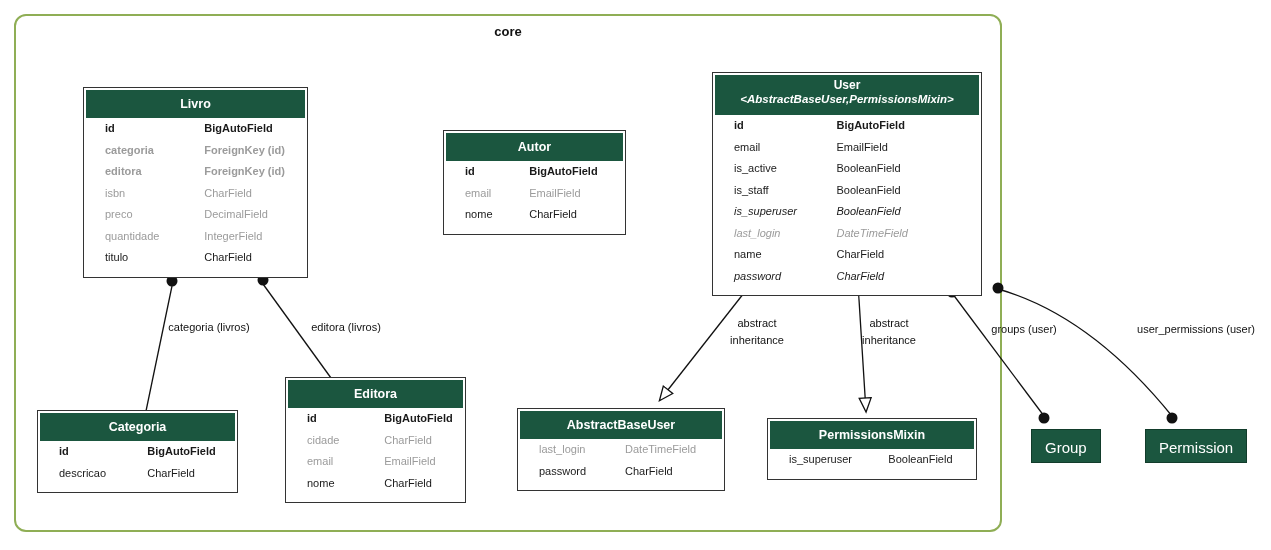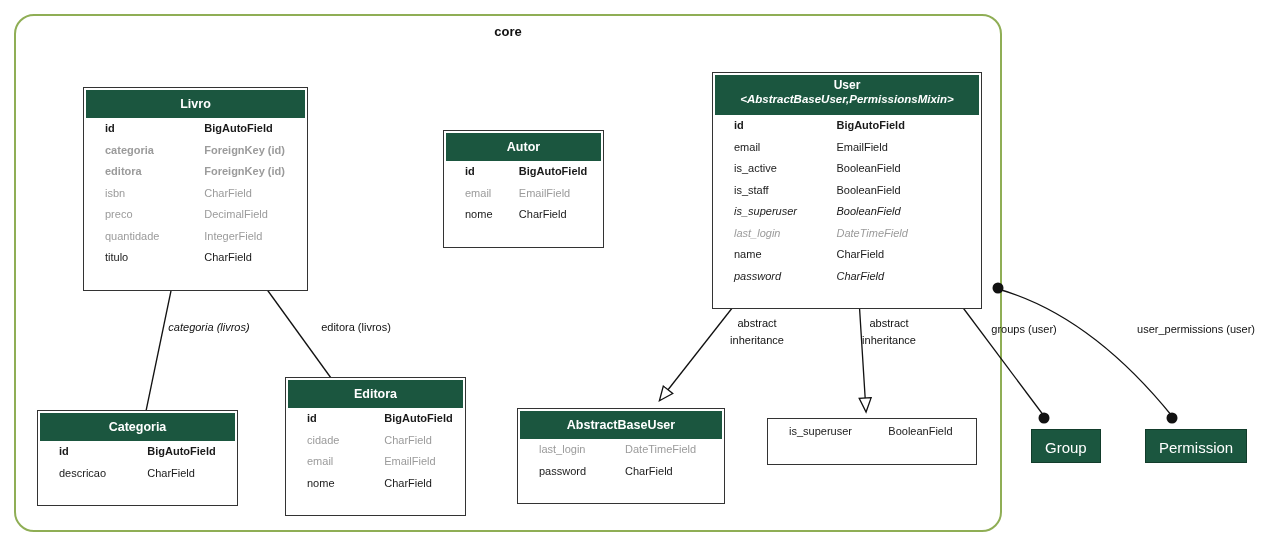--- a/index.html
+++ b/index.html
@@ -3,30 +3,30 @@
 <meta charset="utf-8">
 <style>
   html,body{margin:0;padding:0;background:#ffffff;}
   #canvas{
     position:relative;width:1271px;height:550px;overflow:hidden;background:#fff;
     font-family:"Liberation Sans","DejaVu Sans",sans-serif;color:#1a1a1a;
   }
   
   .cluster{
     position:absolute;left:14px;top:14px;width:988px;height:518px;
-    border:2px solid #8fae55;border-radius:20px;box-sizing:border-box;
+    border:2px solid #8fae55;border-radius:12px;box-sizing:border-box;
   }
   .cluster-label{
     position:absolute;top:8px;left:50%;transform:translateX(-50%);
     font-weight:bold;font-size:13px;color:#111;
   }
   
   .entity{
     position:absolute;background:#fff;border:1.5px solid #333;
-    padding:2px 2px 21px 2px;box-sizing:border-box;z-index:2;
+    padding:2px 2px 8px 2px;box-sizing:border-box;z-index:2;
   }
   .ehead{
     background:#1b563f;color:#fff;font-weight:bold;font-size:12.5px;
     text-align:center;height:28px;line-height:28px;
   }
   .ehead.twoline{height:40px;line-height:1.45;padding-top:2px;box-sizing:border-box;font-size:12px;}
   .ehead .sub{display:block;font-style:italic;font-size:11.5px;margin-top:-3px;}
   .erow{position:relative;height:21.5px;line-height:21.5px;font-size:11px;}
   .fname{position:absolute;left:19px;white-space:nowrap;}
   .ftype{position:absolute;left:var(--tc,50%);white-space:nowrap;}
@@ -102,21 +102,21 @@
     <div class="erow">
         <span class="fname m">quantidade</span>
         <span class="ftype m">IntegerField</span>
       </div>
     <div class="erow">
         <span class="fname">titulo</span>
         <span class="ftype">CharField</span>
       </div>
   </div>
 
-  <div class="entity" style="left:443px;top:130px;width:161px;--tc:47%">
+  <div class="entity" style="left:443px;top:130px;width:183px;--tc:47%">
     <div class="ehead">Autor</div>
     <div class="erow">
         <span class="fname b">id</span>
         <span class="ftype b">BigAutoField</span>
       </div>
     <div class="erow">
         <span class="fname m">email</span>
         <span class="ftype m">EmailField</span>
       </div>
     <div class="erow">
@@ -202,29 +202,30 @@
         <span class="fname m">last_login</span>
         <span class="ftype m">DateTimeField</span>
       </div>
     <div class="erow">
         <span class="fname">password</span>
         <span class="ftype">CharField</span>
       </div>
   </div>
 
   <div class="entity" style="left:767px;top:418px;width:210px;--tc:58%">
+    <div class="ehead">PermissionsMixin</div>
     <div class="erow">
         <span class="fname">is_superuser</span>
         <span class="ftype">BooleanField</span>
       </div>
   </div>
 
   <div class="extnode" style="left:1031px;top:429px;">Group</div>
   <div class="extnode" style="left:1145px;top:429px;">Permission</div>
 
-  <div class="elabel" style="left:209px;top:327px;font-style:italic;">categoria (livros)</div>
-  <div class="elabel" style="left:356px;top:327px;">editora (livros)</div>
+  <div class="elabel" style="left:209px;top:327px;">categoria (livros)</div>
+  <div class="elabel" style="left:346px;top:327px;">editora (livros)</div>
   <div class="elabel wrap" style="left:757px;top:331px;">abstract inheritance</div>
   <div class="elabel wrap" style="left:889px;top:331px;">abstract inheritance</div>
   <div class="elabel" style="left:1024px;top:329px;">groups (user)</div>
   <div class="elabel" style="left:1196px;top:329px;">user_permissions (user)</div>
 
 </div>
 
 </body></html>

